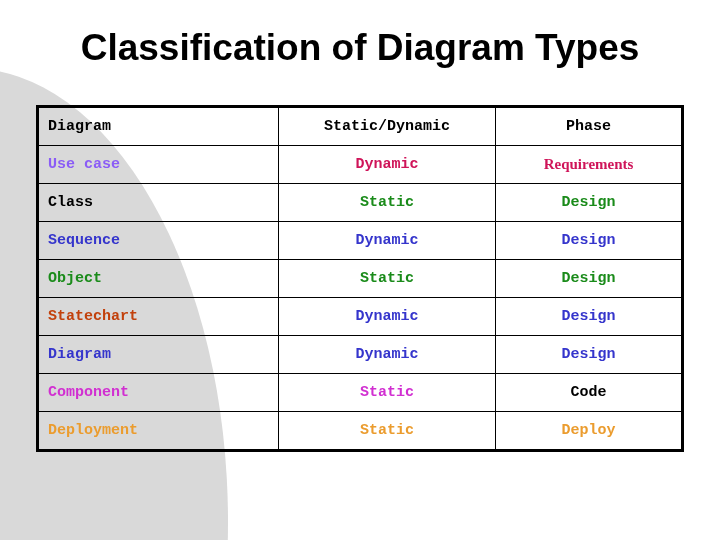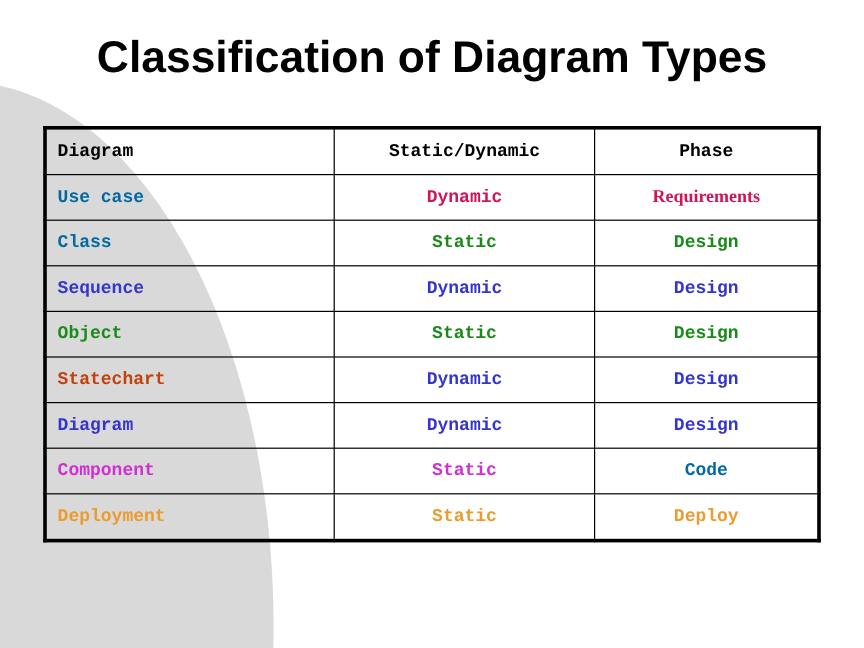--- a/index.html
+++ b/index.html
@@ -118,26 +118,26 @@
           <col class="c2">
           <col class="c3">
       </colgroup>
       <tbody id="table-body">
         <tr class="header-row">
           <td class="col-name" style="color: rgb(0, 0, 0);">Diagram</td>
           <td class="col-kind" style="color: rgb(0, 0, 0);">Static/Dynamic</td>
           <td class="col-phase" style="color: rgb(0, 0, 0);">Phase</td>
         </tr>
       <tr class="data-row">
-            <td class="col-name" style="color: #0369a1;">Use case</td>
+            <td class="col-name" style="color: #8b5cf6;">Use case</td>
             <td class="col-kind" style="color: rgb(207, 20, 89);">Dynamic</td>
             <td class="col-phase" style="color: rgb(207, 20, 89); font-family: Liberation Serif, serif;">Requirements</td>
           </tr>
           <tr class="data-row">
-            <td class="col-name" style="color: #0369a1;">Class</td>
+            <td class="col-name" style="color: #000000;">Class</td>
             <td class="col-kind" style="color: rgb(26, 139, 26);">Static</td>
             <td class="col-phase" style="color: rgb(26, 139, 26);">Design</td>
           </tr>
           <tr class="data-row">
             <td class="col-name" style="color: rgb(53, 53, 204);">Sequence</td>
             <td class="col-kind" style="color: rgb(53, 53, 204);">Dynamic</td>
             <td class="col-phase" style="color: rgb(53, 53, 204);">Design</td>
           </tr>
           <tr class="data-row">
             <td class="col-name" style="color: rgb(26, 139, 26);">Object</td>
@@ -150,21 +150,21 @@
             <td class="col-phase" style="color: rgb(53, 53, 204);">Design</td>
           </tr>
           <tr class="data-row">
             <td class="col-name" style="color: rgb(53, 53, 204);">Diagram</td>
             <td class="col-kind" style="color: rgb(53, 53, 204);">Dynamic</td>
             <td class="col-phase" style="color: rgb(53, 53, 204);">Design</td>
           </tr>
           <tr class="data-row">
             <td class="col-name" style="color: rgb(209, 47, 209);">Component</td>
             <td class="col-kind" style="color: rgb(209, 47, 209);">Static</td>
-            <td class="col-phase" style="color: #0369a1;">Code</td>
+            <td class="col-phase" style="color: #000000;">Code</td>
           </tr>
           <tr class="data-row">
             <td class="col-name" style="color: rgb(235, 156, 46);">Deployment</td>
             <td class="col-kind" style="color: rgb(235, 156, 46);">Static</td>
             <td class="col-phase" style="color: rgb(235, 156, 46);">Deploy</td>
           </tr>
         </tbody>
     </table>
   </div>
 

